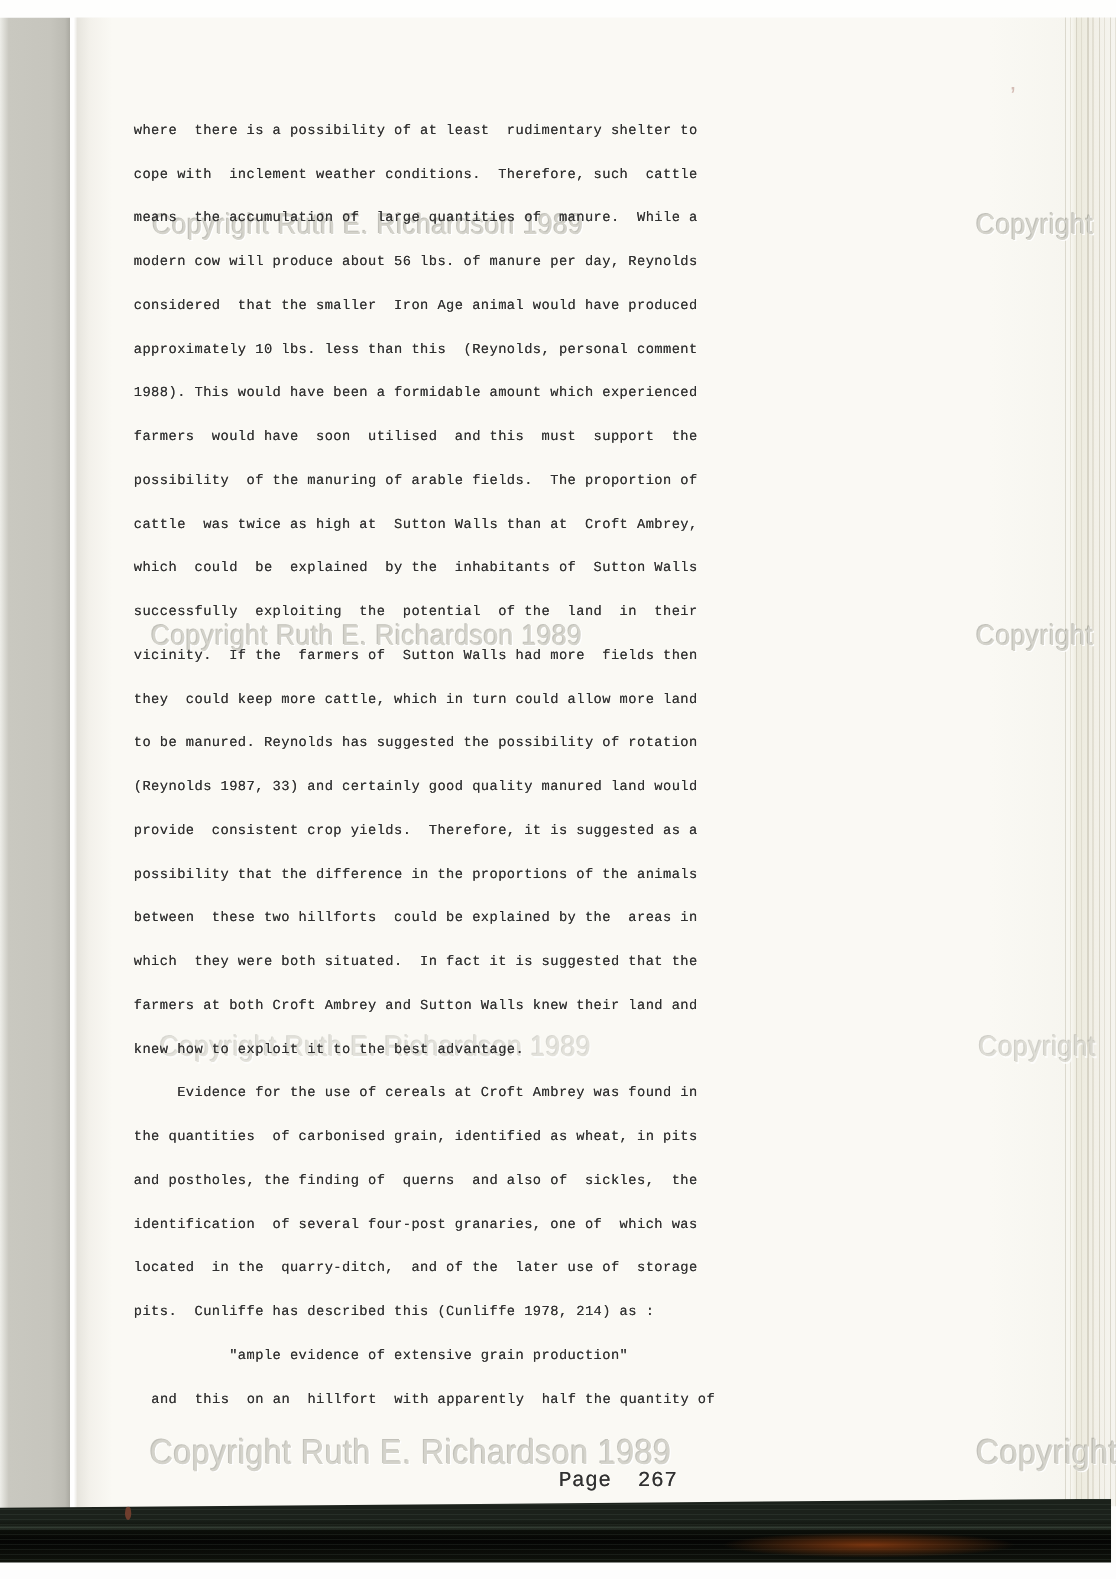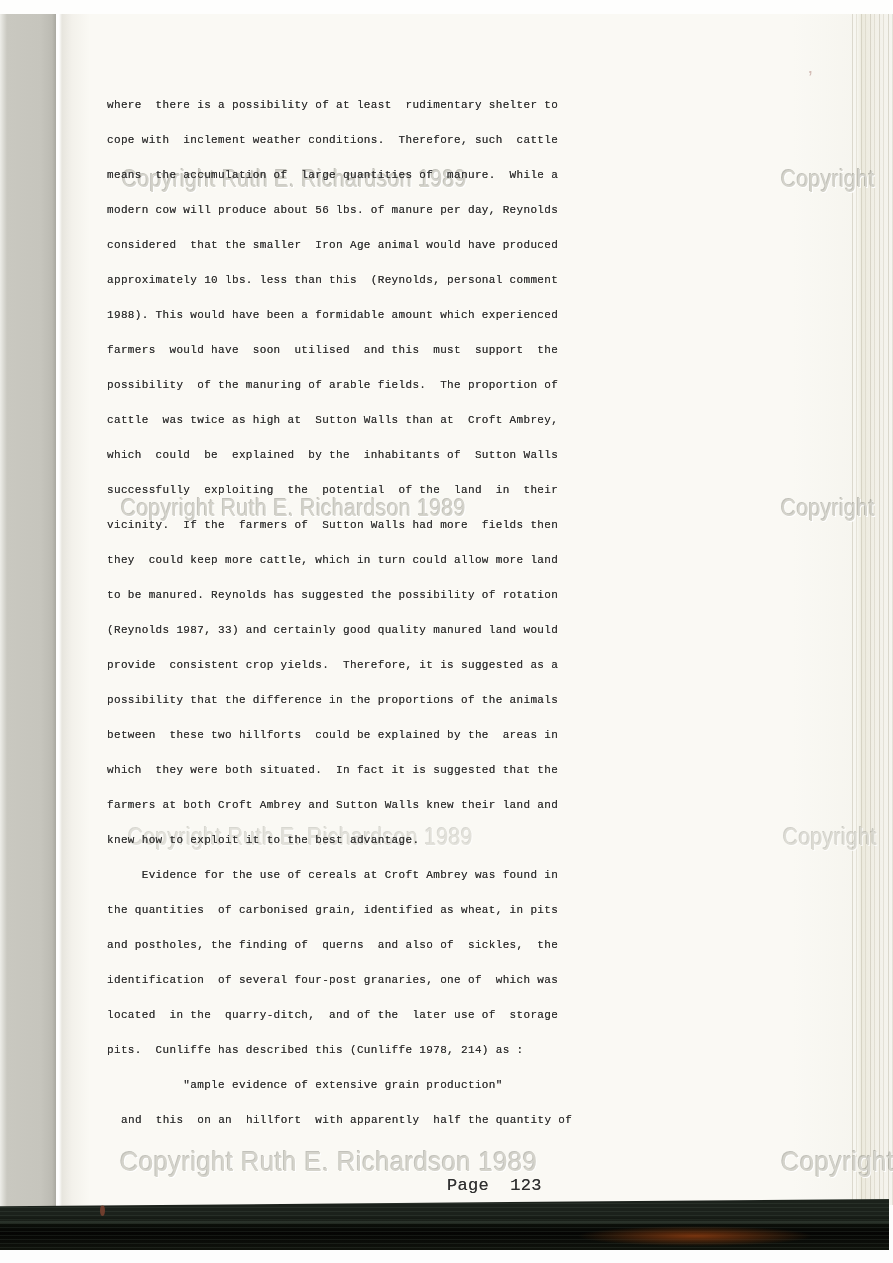--- a/index.html
+++ b/index.html
@@ -112,21 +112,21 @@
 
   <div class="wm wm-1">Copyright Ruth E. Richardson 1989</div>
   <div class="wm wm-2">Copyright Ruth E. Richardson 1989</div>
   <div class="wm wm-3">Copyright Ruth E. Richardson 1989</div>
   <div class="wm wm-4">Copyright Ruth E. Richardson 1989</div>
   <div class="wm wm-p1">Copyright</div>
   <div class="wm wm-p2">Copyright</div>
   <div class="wm wm-p3">Copyright</div>
   <div class="wm wm-p4">Copyright</div>
 
-  <div class="pagenum">Page  123</div>
+  <div class="pagenum">Page  267</div>
   <div class="stray">’</div>
 
   <div class="bottom-band">
     <div class="rust"></div>
     <div class="speck"></div>
   </div>
   <div class="bottom-white"></div>
 </div>
 
 </body></html>

